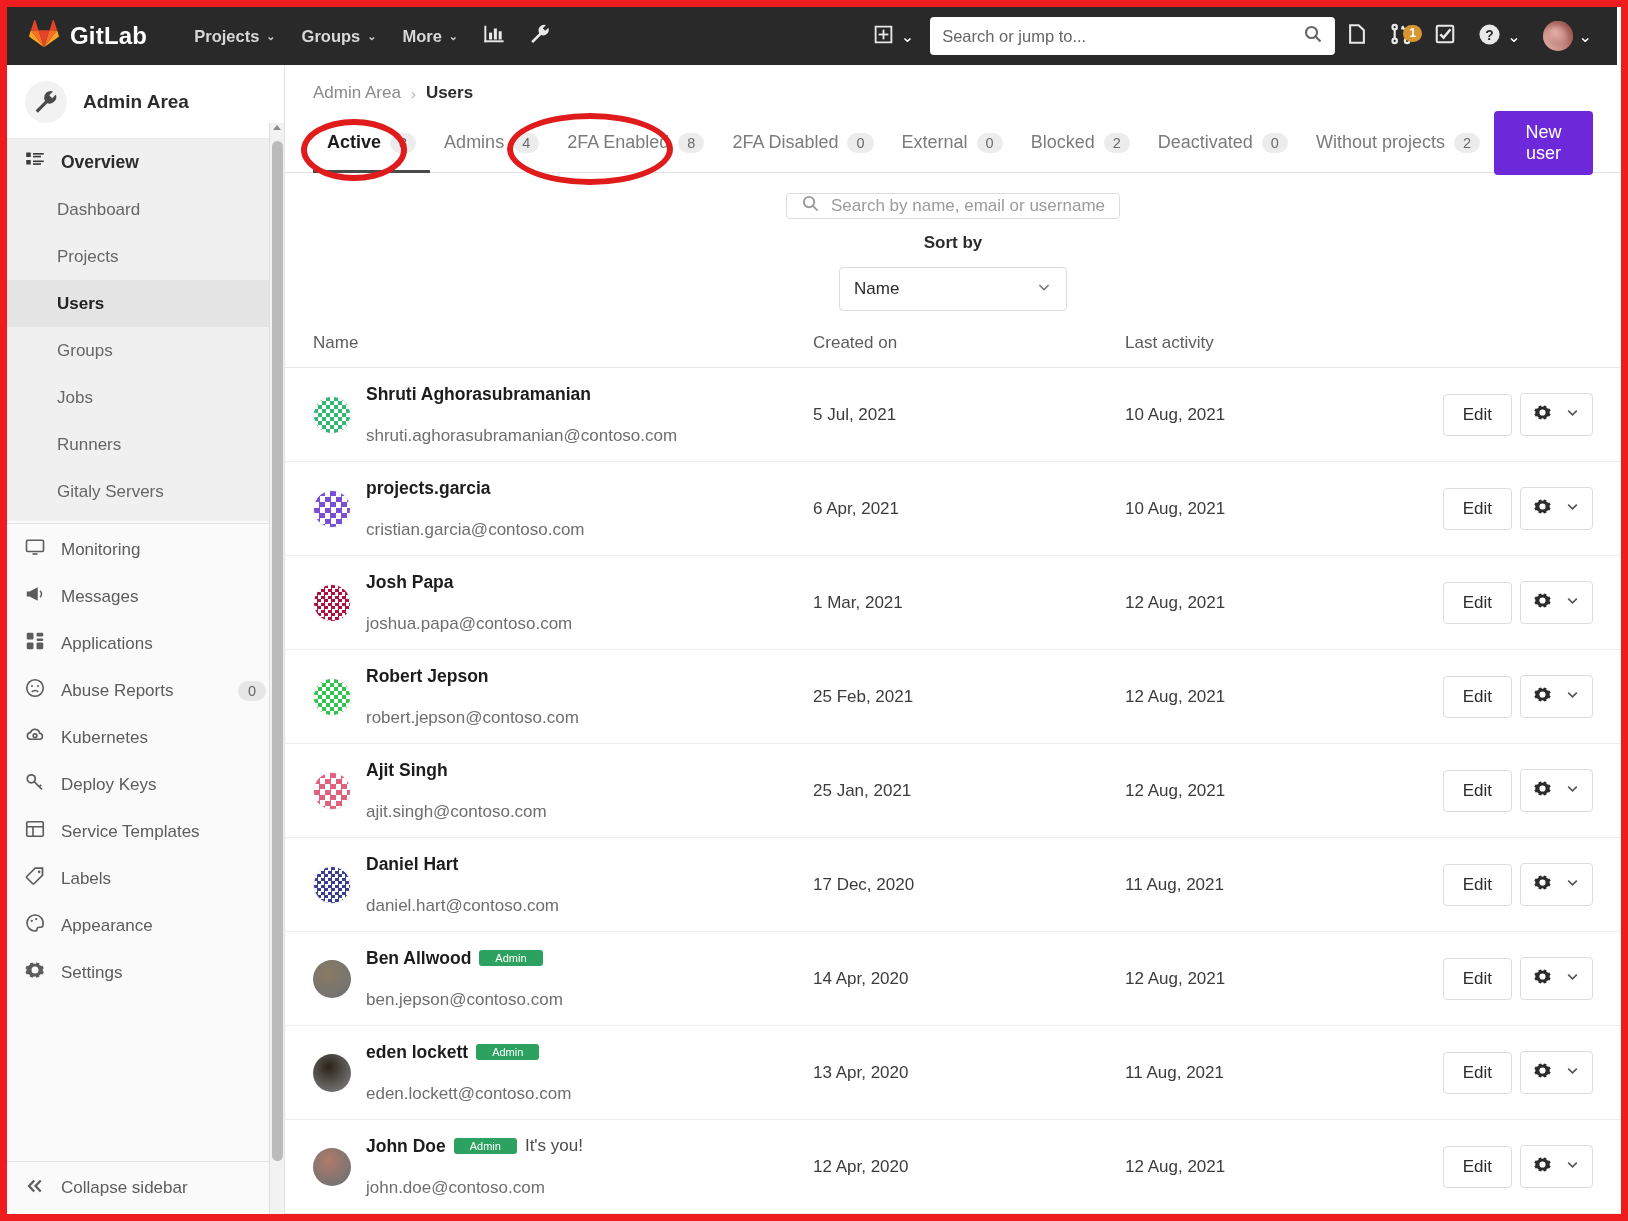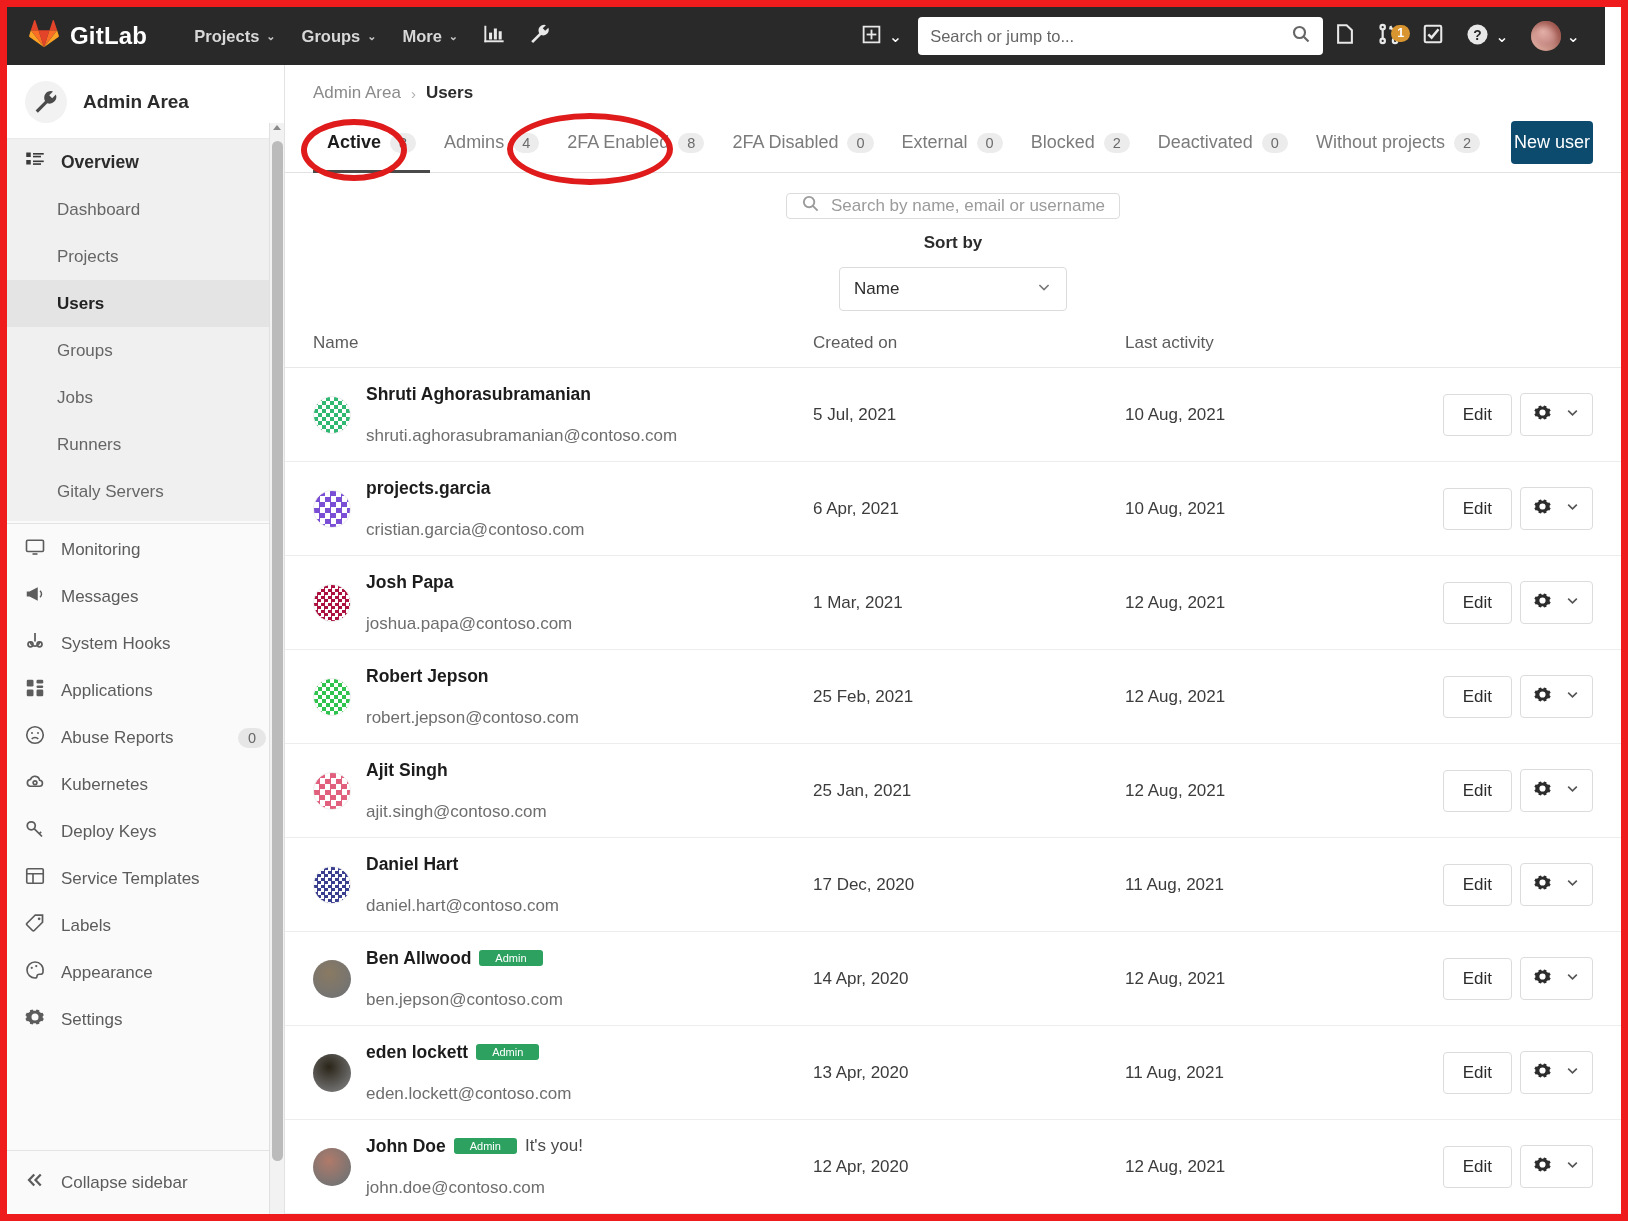--- a/index.html
+++ b/index.html
@@ -11,21 +11,21 @@
   
   #frame {
     position: absolute; inset: 0;
     border: 7px solid #ee1c1c;
     background: #fff;
   }
   #page { position: absolute; inset: 0; overflow: hidden; background:#fff; }
 
   
   .topnav {
-    position: absolute; top: 0; left: 0; right: 16px; height: 58px;
+    position: absolute; top: 0; left: 0; right: 4px; height: 58px;
     background: #292929; display: flex; align-items: center;
     padding: 0 14px 0 22px; color: #fff;
   }
   .brand { display: flex; align-items: center; gap: 11px; margin-right: 34px; }
   .brand-text { font-size: 24px; font-weight: 700; letter-spacing: .2px; color:#fff; }
   .nav-item {
     font-size: 16.5px; font-weight: 700; color: #d8d8d8;
     padding: 8px 13px; display: flex; align-items: center; gap: 7px;
     border-radius: 3px; white-space: nowrap;
   }
@@ -76,21 +76,21 @@
   .sb-sub { padding-left: 50px; font-size: 17px; color: #666; height: 47px;
     display:flex; align-items:center; }
   .sb-sub.active { background: #e4e4e4; font-weight: 700; color: #222; }
   .sb-flat { background: #fafafa; }
   .sb-row .sb-count {
     margin-left: auto; background: #e6e6e6; color: #666; font-size: 14.5px;
     border-radius: 11px; padding: 2px 10px;
   }
   .sb-divider { height: 1px; background: #e4e4e4; margin: 2px 0; }
   .sb-collapse {
-    position: absolute; left: 0; right: 0; bottom: 0; height: 64px;
+    position: absolute; left: 0; right: 0; bottom: 0; height: 53px;
     border-top: 1px solid #e4e4e4; background: #fafafa;
     display: flex; align-items: center; gap: 16px; padding: 0 18px;
     color: #5c5c5c; font-size: 17px;
   }
   .sb-scrollbar {
     position: absolute; top: 58px; right: 0; width: 15px; bottom: 0;
     background: #f2f2f2; border-left: 1px solid #e0e0e0;
   }
   .sb-thumb {
     position: absolute; top: 18px; left: 2px; width: 11px; height: 1020px;
@@ -117,22 +117,22 @@
     font-size: 18px; color: #7b7b7b; padding: 0 14px; height: 60px;
     display: flex; align-items: center; gap: 9px; white-space: nowrap;
   }
   .tab.active { color: #1c1c1c; font-weight: 700; box-shadow: inset 0 -3px 0 #4a4a4a; }
   .tab .cnt {
     background: #ececec; color: #6b6b6b; font-size: 14.5px;
     border-radius: 11px; padding: 2px 9px; font-weight: 400;
   }
   .tab.active .cnt { color:#5b5b5b; }
   .newuser-btn {
-    margin-left: auto; background: #0c4a6e; color: #fff; font-size: 18px;
-    padding: 11px 3px; border-radius: 4px; border: none; cursor: pointer;
+    margin-left: auto; background: #6d28d9; color: #fff; font-size: 18px;
+    padding: 11px 20px; border-radius: 4px; border: none; cursor: pointer;
     font-family: inherit;
   }
 
   .searchrow {
     display: flex; align-items: center; gap: 14px; padding: 20px 28px 22px; flex-direction: column;
   }
   .searchfield {
     flex: 1; height: 44px; border: 1px solid #dcdcdc; border-radius: 4px;
     display: flex; align-items: center; gap: 11px; padding: 0 14px;
     color: #9b9b9b; font-size: 17px; background: #fff;
@@ -364,29 +364,20 @@
           <span>Monitoring</span>
         </div>
         <div class="sb-row">
           <span><svg width="20" height="20" viewBox="0 0 16 16" fill="#5c5c5c">
                   <path d="M1.4 6v4h2.2l6.6 3.4V2.6L3.6 6z"></path>
                   <path d="M12 5.4a3.4 3.4 0 0 1 0 5.2" fill="none" stroke="#5c5c5c" stroke-width="1.2"></path>
                 </svg></span>
           <span>Messages</span>
         </div>
         <div class="sb-row">
-          <span><svg width="20" height="20" viewBox="0 0 16 16" fill="none" stroke="#5c5c5c" stroke-width="1.4">
-                  <path d="M8 1.6v6.8"></path>
-                  <path d="M4.4 8.4a3.6 3.6 0 0 0 7.2 0"></path>
-                  <circle cx="4.4" cy="10.6" r="2"></circle>
-                  <circle cx="11.6" cy="10.6" r="2"></circle>
-                </svg></span>
-          <span>System Hooks</span>
-        </div>
-        <div class="sb-row">
           <span><svg width="20" height="20" viewBox="0 0 16 16" fill="#5c5c5c">
                   <rect x="1.4" y="1.4" width="5.4" height="5.4" rx="1"></rect>
                   <rect x="9.2" y="1.4" width="5.4" height="3" rx="1"></rect>
                   <rect x="9.2" y="6" width="5.4" height="2" rx="1"></rect>
                   <rect x="1.4" y="9.2" width="5.4" height="5.4" rx="1"></rect>
                   <rect x="9.2" y="9.2" width="5.4" height="5.4" rx="1"></rect>
                 </svg></span>
           <span>Applications</span>
         </div>
         <div class="sb-row">

